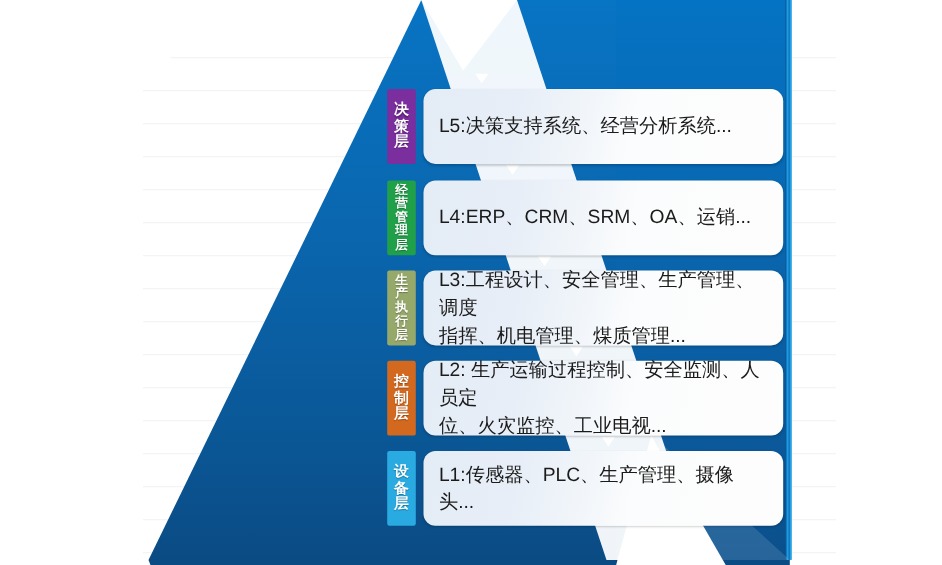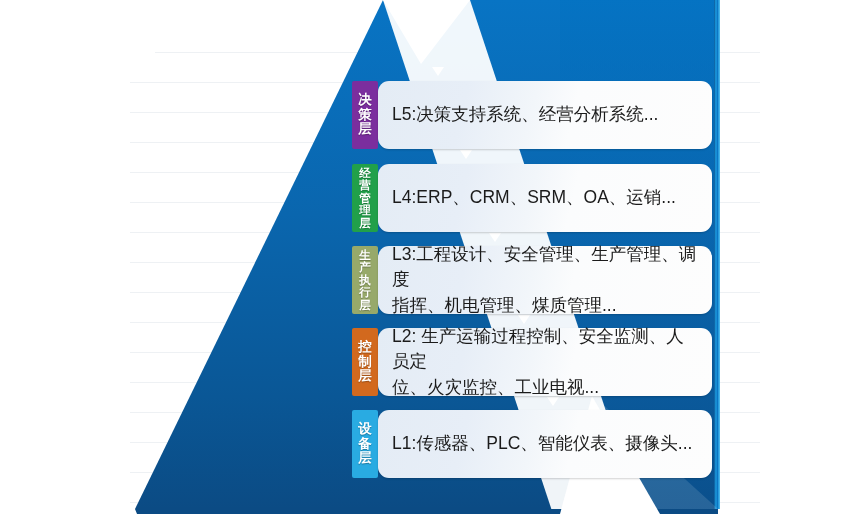--- a/index.html
+++ b/index.html
@@ -55,20 +55,21 @@
     justify-content: center;
     letter-spacing: 0px;
     text-shadow: 0 1px 1px rgba(0,0,0,.30);
     padding: 2px 0;
     box-sizing: border-box;
   }
   .row-tab span { display: block; }
 
   .row-box {
     flex: 1 1 auto;
+    margin-left: 7px;
     border-radius: 11px;
     background:
       linear-gradient(103deg,
         #e4ecf5 0%,
         #e7eef7 26%,
         #f2f6fa 46%,
         #fbfcfd 58%,
         #fdfdfd 100%);
     box-shadow: 0 1px 2px rgba(0,0,0,.18);
     display: flex;
@@ -231,18 +232,18 @@
       </div>
     </div>
 
     <div class="row" id="row-l1">
       <div class="row-tab" style="background-color: rgb(41, 171, 226);">
         <span>设</span>
         <span>备</span>
         <span>层</span>
       </div>
       <div class="row-box">
-        <p>L1:传感器、PLC、智能仪表、摄像头...</p>
+        <p>L1:传感器、PLC、生产管理、摄像头...</p>
       </div>
     </div>
 
   </div>
 </div>
 
 </body></html>

